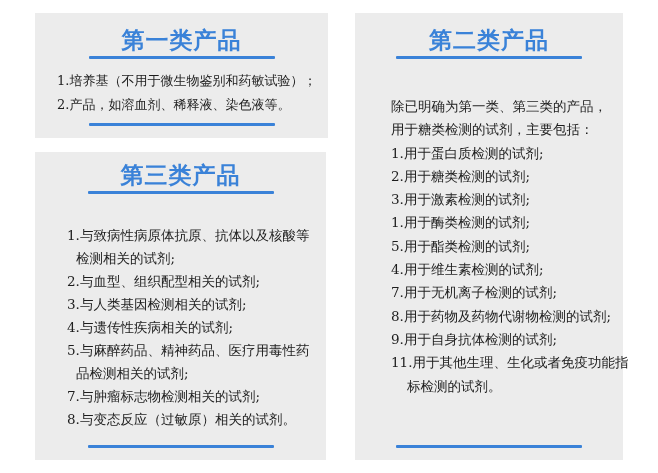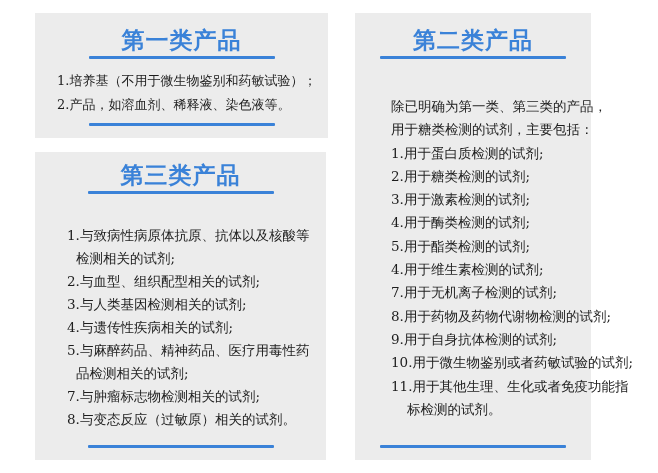--- a/index.html
+++ b/index.html
@@ -18,21 +18,21 @@
     font-family: "DejaVu Serif", serif;
     color: var(--text);
     overflow: hidden;
   }
   .panel {
     position: absolute;
     background: var(--panel_bg);
   }
   .panel--one   { left: 35px;  top: 13px;  width: 293px; height: 125px; }
   .panel--three { left: 35px;  top: 152px; width: 291px; height: 308px; }
-  .panel--two   { left: 355px; top: 13px;  width: 236px; height: 447px; }
+  .panel--two   { left: 355px; top: 13px;  width: 268px; height: 447px; }
 
   .panel-title {
     font-family: "Liberation Sans", sans-serif;
     font-weight: bold;
     font-size: 23px;
     line-height: 26px;
     color: var(--accent);
     text-align: center;
     letter-spacing: 1px;
   }
@@ -113,26 +113,25 @@
 
   <div class="panel panel--two">
     <div class="panel-title">第二类产品</div>
     <div class="title-rule"></div>
     <div class="panel-body">
       <div class="body-line">除已明确为第一类、第三类的产品，</div>
       <div class="body-line">用于糖类检测的试剂，主要包括：</div>
       <div class="body-line">1.用于蛋白质检测的试剂;</div>
       <div class="body-line">2.用于糖类检测的试剂;</div>
       <div class="body-line">3.用于激素检测的试剂;</div>
-      <div class="body-line">4.用于酶类检测的试剂;</div>
+      <div class="body-line">1.用于酶类检测的试剂;</div>
       <div class="body-line">5.用于酯类检测的试剂;</div>
       <div class="body-line">4.用于维生素检测的试剂;</div>
       <div class="body-line">7.用于无机离子检测的试剂;</div>
       <div class="body-line">8.用于药物及药物代谢物检测的试剂;</div>
       <div class="body-line">9.用于自身抗体检测的试剂;</div>
-      <div class="body-line">10.用于微生物鉴别或者药敏试验的试剂;</div>
       <div class="body-line">11.用于其他生理、生化或者免疫功能指</div>
       <div class="body-line cont">标检测的试剂。</div>
     </div>
     <div class="bottom-rule"></div>
   </div>
 
 </div>
 
 </body></html>

